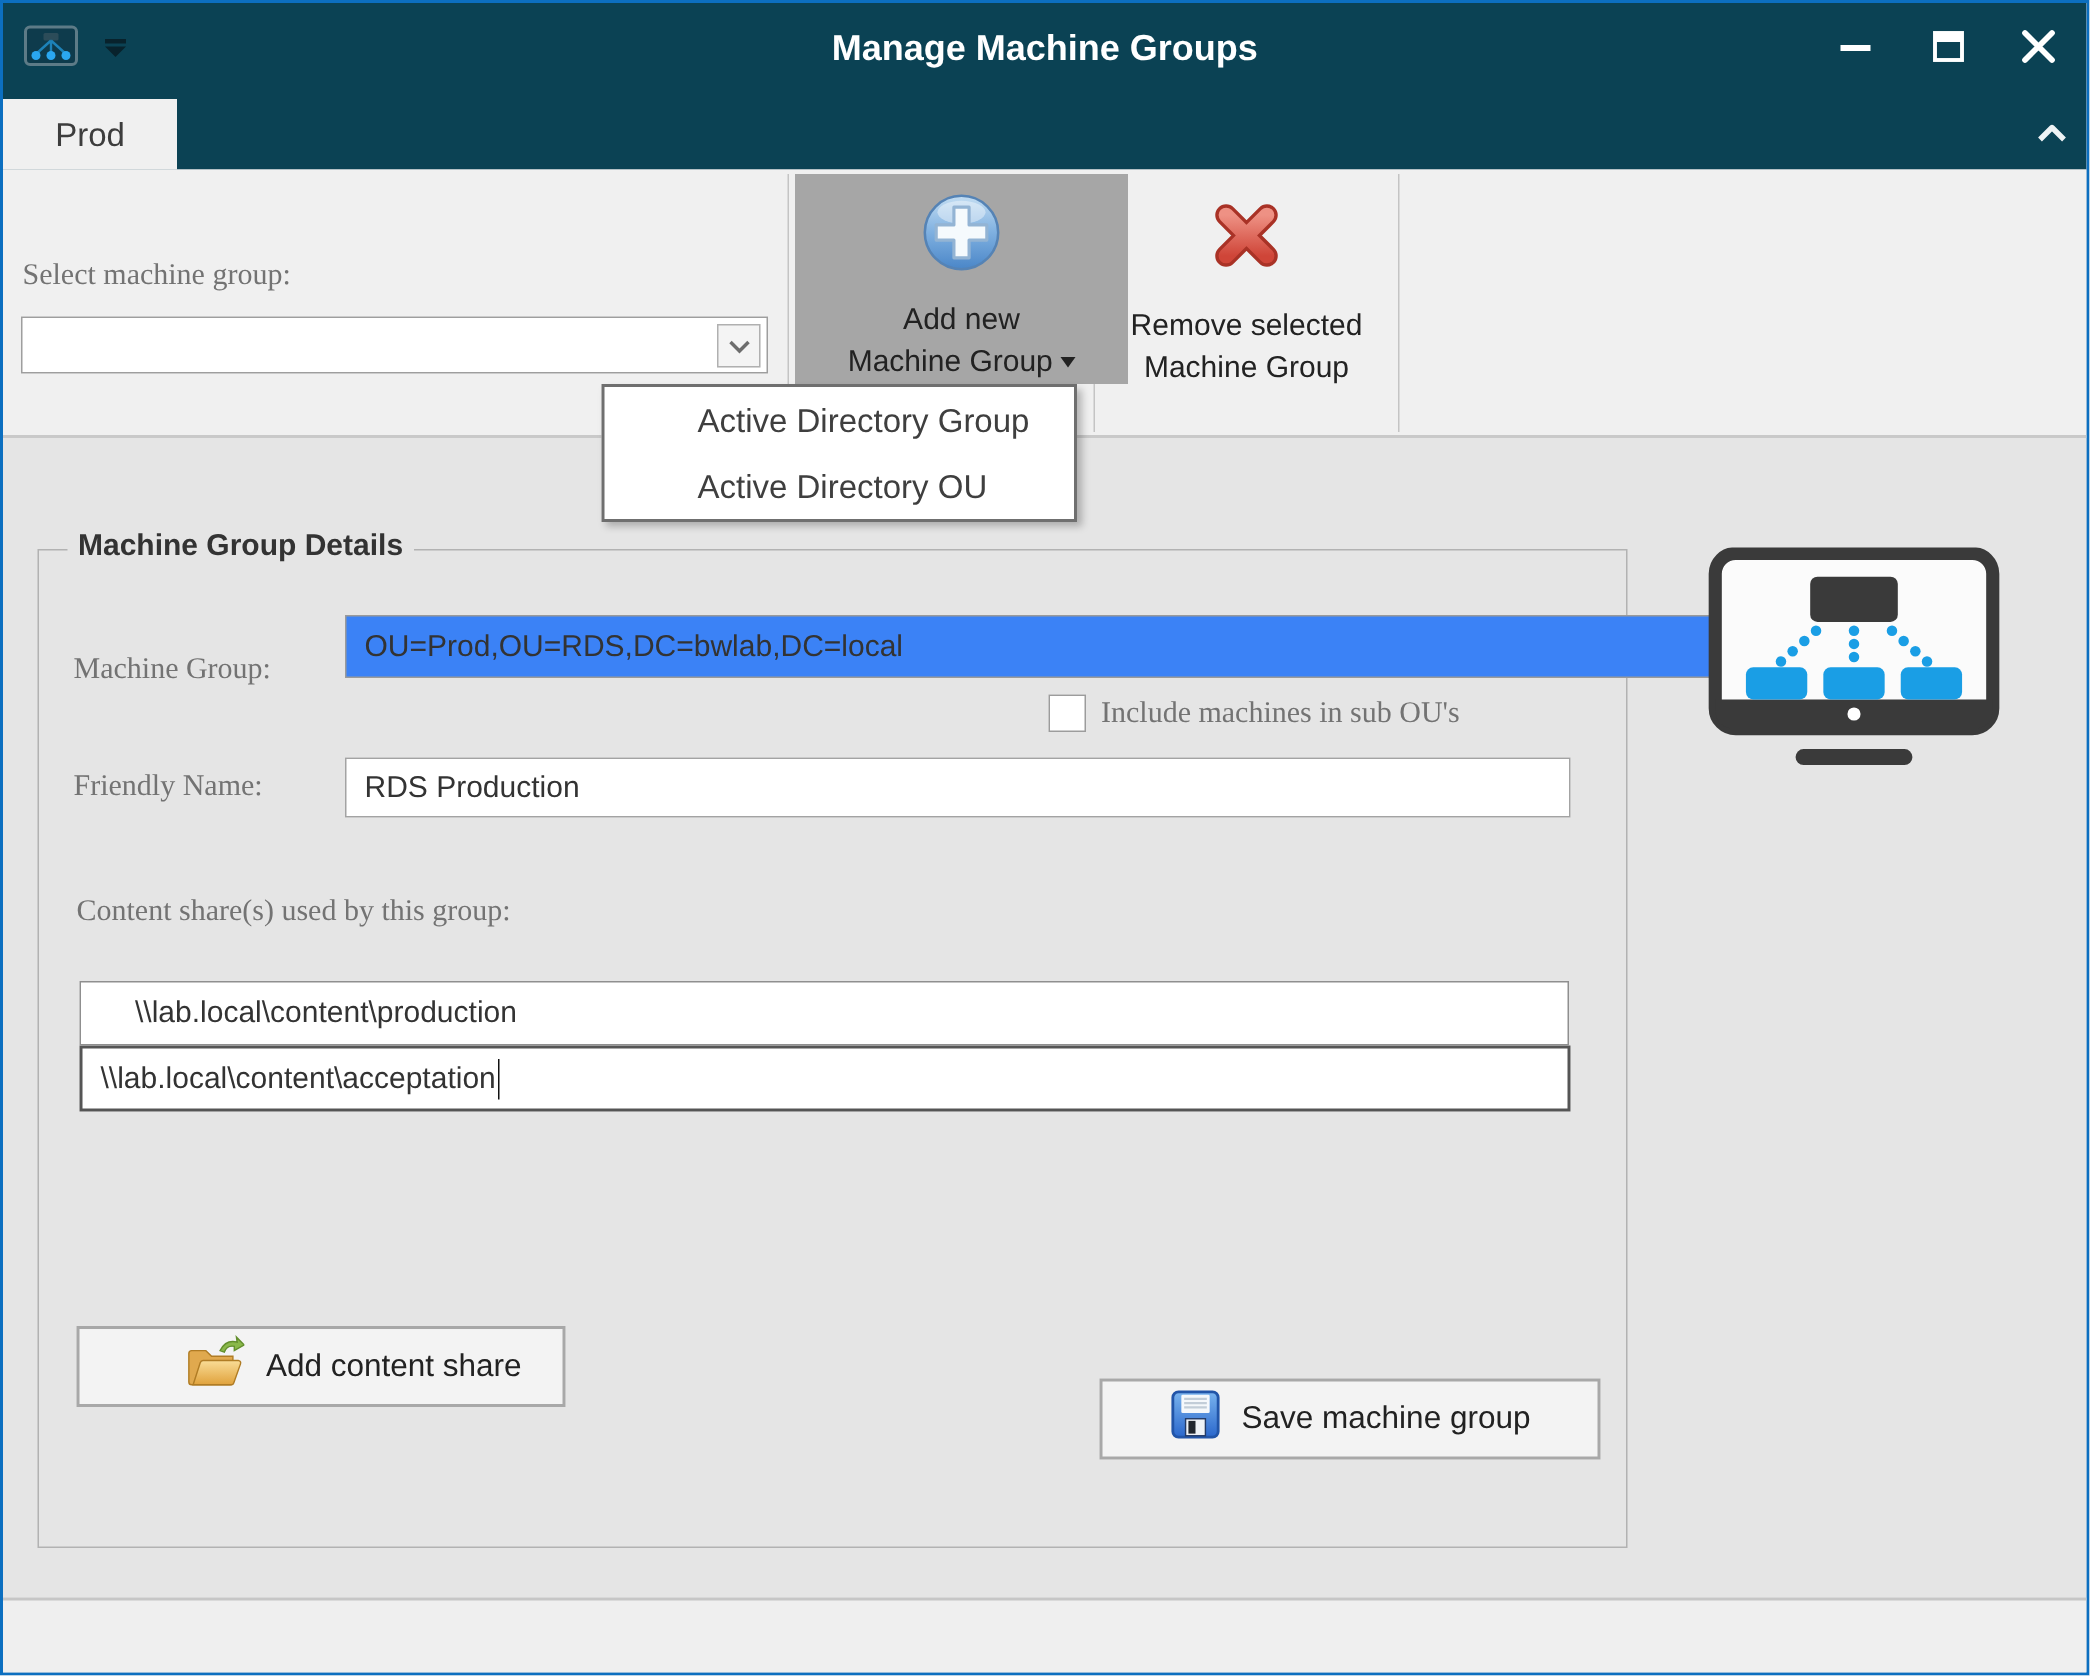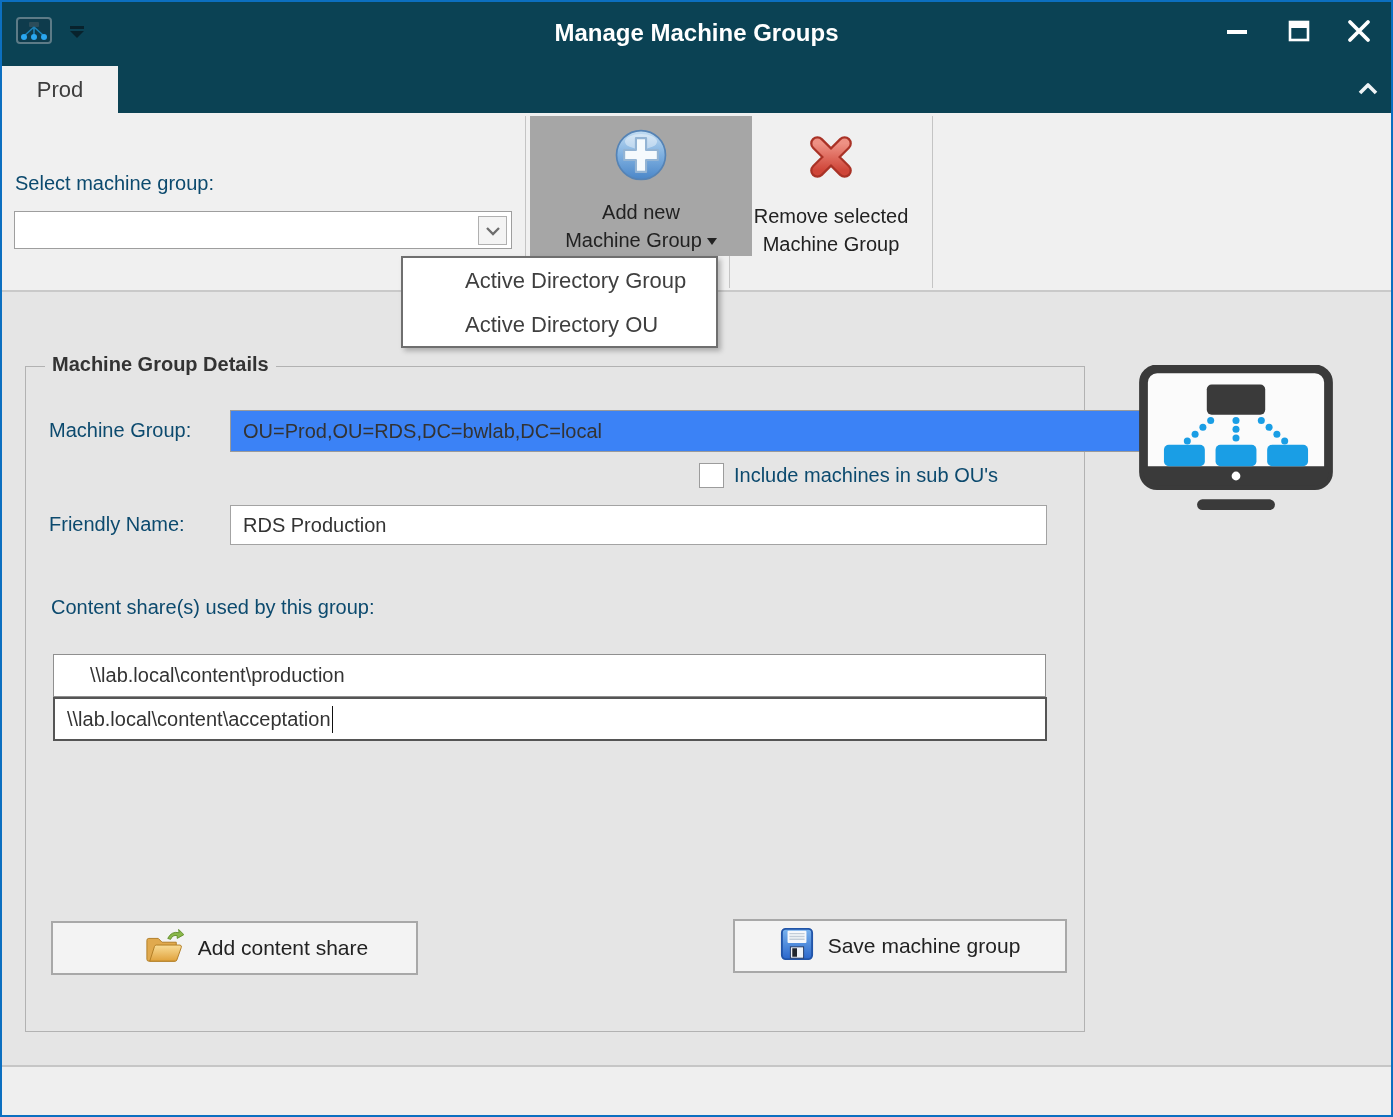--- a/index.html
+++ b/index.html
@@ -37,34 +37,34 @@
     border-top:7px solid #222;margin-left:5px;vertical-align:middle;}
   
   .menu{position:absolute;left:399px;top:254px;width:317px;height:92px;background:#ffffff;border:2px solid #6f6f6f;
     box-shadow:3px 3px 5px rgba(0,0,0,0.25);padding-top:1px;z-index:5;}
   .menu-item{height:44px;display:flex;align-items:center;padding-left:62px;font-size:22px;color:#3f3f3f;cursor:default;}
   
   .main{position:absolute;left:0;top:290px;width:100%;height:773px;background:#e5e5e5;}
   .statusbar{position:absolute;left:0;top:1063px;width:100%;height:50px;background:#efefef;border-top:2px solid #c6c6c6;}
   .groupbox{position:absolute;left:23px;top:364px;width:1060px;height:666px;border:1px solid #b2b2b2;}
   .legend{position:absolute;left:43px;top:351px;background:#e5e5e5;padding:0 7px;font-size:20px;font-weight:bold;color:#333333;}
-  .lbl{position:absolute;font-size:20px;color:#0c4a6e;}
+  .lbl{position:absolute;font-size:20px;color:#737373;font-family:Liberation Serif, serif;}
   .txt{position:absolute;font-size:20px;color:#333333;font-family:"Liberation Sans",sans-serif;padding:0 12px;}
   input.txt{outline:none;}
   .mg-readonly{left:228px;top:408px;width:968px;height:42px;background:#3b82f6;border:1px solid #9a9a9a;}
   .fn-input{left:228px;top:503px;width:817px;height:40px;background:#ffffff;border:1px solid #a3a3a3;}
   .sharebox{position:absolute;background:#ffffff;display:flex;align-items:center;padding:0 12px;font-size:20px;color:#333;}
   .share1{left:51px;top:652px;width:993px;height:43px;border:1px solid #8f8f8f;padding-left:36px;}
   .share2{left:51px;top:675px;width:994px;height:44px;border:2px solid #555555;margin-top:20px;}
   .text-caret{display:inline-block;width:1px;height:27px;background:#111111;margin-left:1px;}
   .checkbox{position:absolute;left:697px;top:461px;width:25px;height:25px;background:#ffffff;border:1px solid #9c9c9c;}
   .cb-label{left:732px;top:462px;}
   .push-btn{position:absolute;height:54px;background:#f3f3f3;border:2px solid #a8a8a8;display:flex;align-items:center;
     justify-content:center;gap:14px;font-size:21px;color:#222222;cursor:default;}
-  .add-share-btn{left:49px;top:919px;width:367px;padding-left:41px;}
+  .add-share-btn{left:49px;top:882px;width:326px;padding-left:41px;}
   .save-btn{left:731px;top:917px;width:334px;}
   .monitor-icon{position:absolute;left:1136px;top:363px;width:196px;height:148px;}
 </style>
 </head>
 <body>
 
 <div class="window">
 
   <div class="titlebar"></div>
   <div class="tabrow"></div>
@@ -172,21 +172,21 @@
   <div class="menu">
     <div class="menu-item">Active Directory Group</div>
     <div class="menu-item">Active Directory OU</div>
   </div>
 
   <div class="main"></div>
 
   <div class="groupbox"></div>
   <div class="legend">Machine Group Details</div>
 
-  <div class="lbl" style="left:47px;top:417px;">Machine Group:</div>
+  <div class="lbl" style="left:47px;top:433px;">Machine Group:</div>
   <input class="txt mg-readonly" readonly="" value="OU=Prod,OU=RDS,DC=bwlab,DC=local" style="">
 
   <div class="checkbox"></div>
   <div class="lbl cb-label">Include machines in sub OU's</div>
 
   <div class="lbl" style="left:47px;top:511px;">Friendly Name:</div>
   <input class="txt fn-input" value="RDS Production" style="">
 
   <div class="lbl" style="left:49px;top:594px;">Content share(s) used by this group:</div>
 

